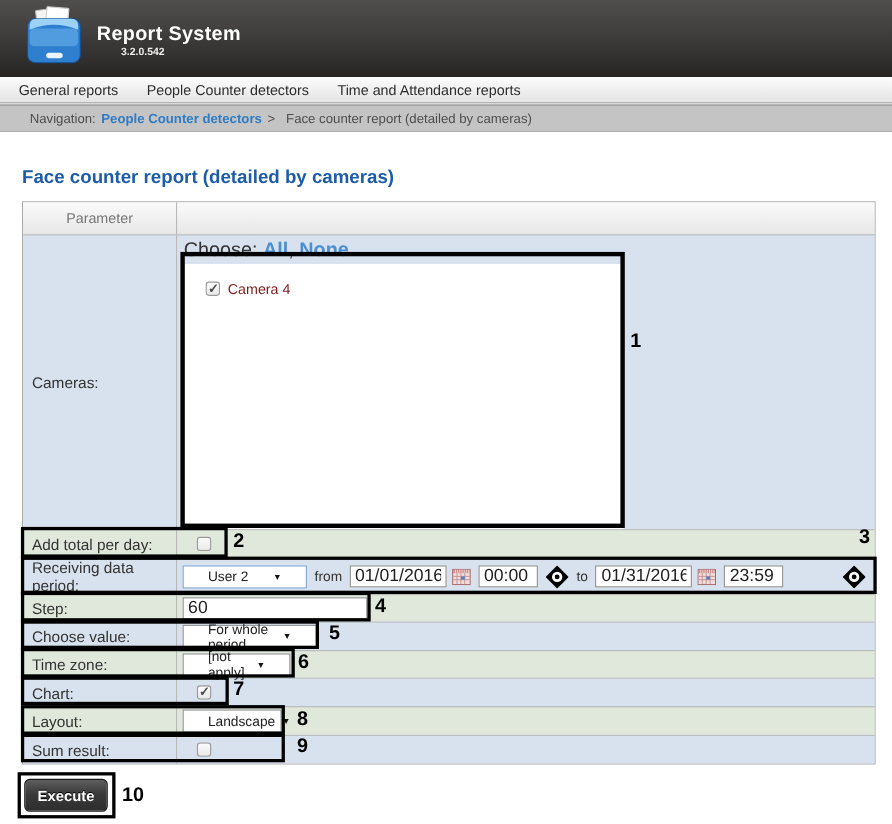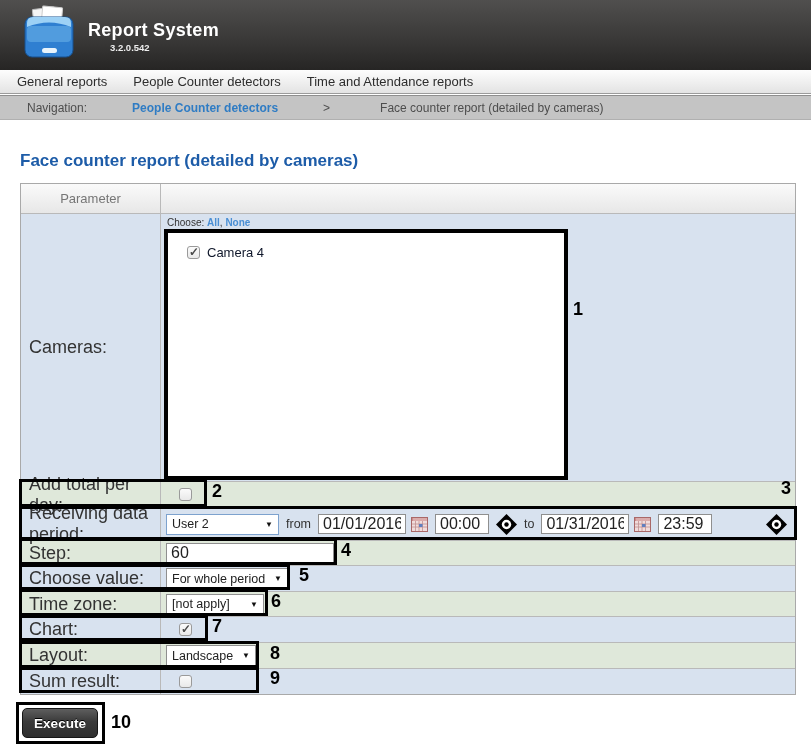--- a/index.html
+++ b/index.html
@@ -15,63 +15,63 @@
 
   
   .menubar { position:absolute; left:0; top:70px; width:811px; height:24px;
     background:linear-gradient(#fdfdfd, #e3e3e3); border-bottom:1px solid #9b9b9b;
     display:flex; align-items:center; padding-left:17px; }
   .menu-item { font-size:13px; color:#2d2d2d; margin-right:26px; cursor:pointer; white-space:nowrap; }
 
   
   .breadcrumb { position:absolute; left:0; top:95px; width:811px; height:25px;
     background:#c4c4c4; border-top:1px solid #8e8e8e; border-bottom:1px solid #b0b0b0;
-    display:flex; align-items:center; padding-left:27px; font-size:12px; color:#4d4d4d;gap:40px; }
+    display:flex; align-items:center; padding-left:27px; font-size:12px; color:#4d4d4d; }
   .breadcrumb .crumb-link { color:#2f7cc4; font-weight:bold; margin:0 5px; cursor:pointer; }
   .breadcrumb .crumb-sep { margin:0 5px 0 0; }
   .breadcrumb .crumb-current { margin-left:5px; }
 
   
   .page-title { position:absolute; left:20px; top:151px; font-size:17px; font-weight:bold; color:#1d5ca8; }
 
   
   .form-table { position:absolute; left:20px; top:183px; width:776px; border:1px solid #a9a9a9; }
   .t-row { display:flex; width:100%; border-top:1px solid #b9b9b9; }
   .t-row:first-child { border-top:none; }
   .cell-label { width:140px; min-width:140px; border-right:1px solid #b9b9b9;
-    display:flex; align-items:center; padding-left:8px; font-size:18px; color:#333; }
+    display:flex; align-items:center; padding-left:8px; font-size:14px; color:#333; }
   .cell-value { flex:1; display:flex; align-items:center; font-size:12.5px; color:#333; }
 
   .row-head { height:29px; background:linear-gradient(#fafafa,#e7e7e7); }
   .row-head .cell-label, .row-head .cell-value { justify-content:center; padding-left:0; color:#767676; font-size:13px; }
 
   .row-blue  { background:#d8e2ef; }
   .row-green { background:#dfe8da; }
 
   .row-cameras { height:268px; }
   .row-cameras .cell-value { flex-direction:column; align-items:stretch; justify-content:flex-start; }
-  .choose-line { padding:3px 0 2px 6px; font-size:10px; color:#333; }
+  .choose-line { padding:3px 0 2px 6px; font-size:18px; color:#333; }
   .choose-line a { color:#4a8fd4; font-weight:bold; text-decoration:none; cursor:pointer; }
   .camera-list { margin-left:5px; width:401px; height:247px; background:#fff; }
   .camera-item { display:flex; align-items:center; margin:15px 0 0 21px; }
-  .camera-item .cam-label { margin-left:7px; font-size:13px; color:#0f172a; }
+  .camera-item .cam-label { margin-left:7px; font-size:13px; color:#7f1d1d; }
 
   .row-add, .row-chart, .row-sum { height:26px; }
   .row-receiving { height:33px; }
   .row-step, .row-tz { height:25px; }
   .row-max, .row-layout { height:26px; }
 
   
   .cb { width:13px; height:13px; border:1px solid #9a9a9a; border-radius:3px;
     background:linear-gradient(#fbfbfb,#e9e9e9); position:relative; display:inline-block; cursor:pointer; }
   .cb.checked::after { content:"\2713"; position:absolute; left:1px; top:-2px; font-size:12px; font-weight:bold; color:#4a4a4a; }
   .cb-indent { margin-left:18px; }
 
   .sel { height:21px; background:#fff; border:1px solid #8f8f8f; display:flex; align-items:center;
-    justify-content:space-between; padding:0 5px; font-size:12.5px; color:#222; cursor:pointer; }
+    justify-content:space-between; padding:0 22px; font-size:12.5px; color:#222; cursor:pointer; }
   .sel .sel-arrow { font-size:8px; color:#111; margin-left:6px; }
   .sel-period { width:113px; margin-left:5px; border-color:#7da2ce; }
   .sel-max { width:122px; margin-left:5px; }
   .sel-tz { width:98px; margin-left:5px; }
   .sel-layout { width:90px; margin-left:5px; }
 
   .txt { height:20px; border:1px solid #8f8f8f; background:#fff; font-family:"Liberation Sans",sans-serif;
     font-size:16px; color:#222; padding:0 4px; }
   .txt-step { width:168px; margin-left:5px; }
   .txt-date { width:88px; }

